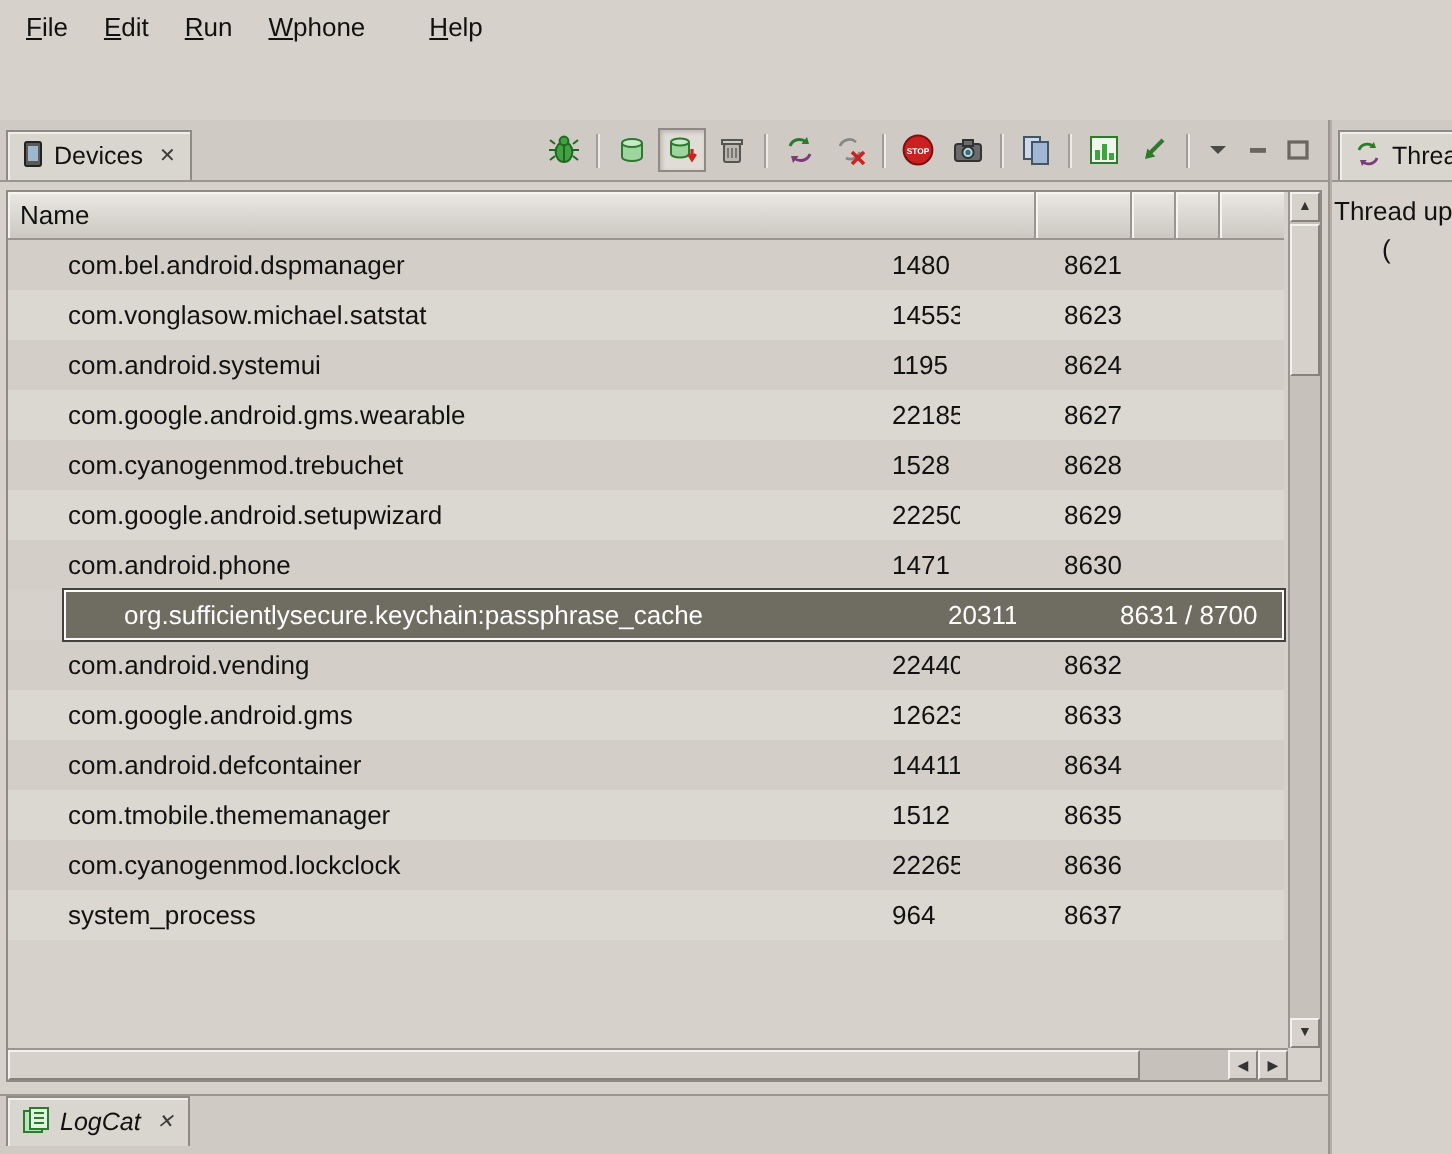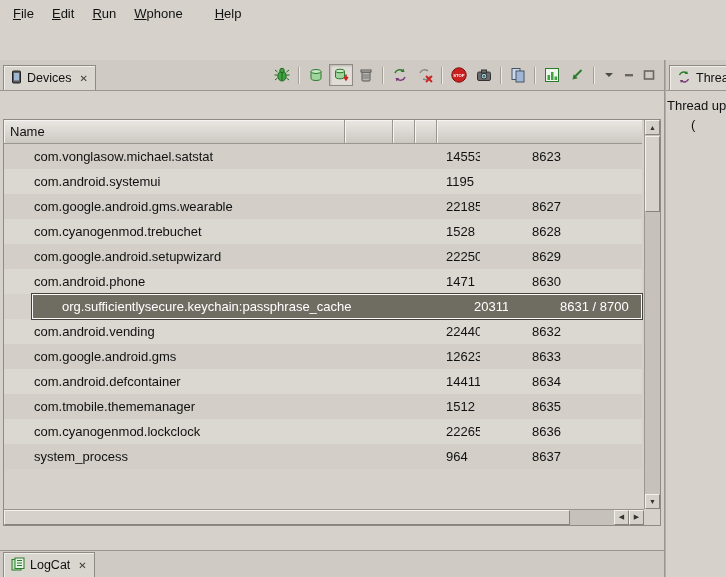--- a/index.html
+++ b/index.html
@@ -9,21 +9,21 @@
 
   
   .menu-bar{display:flex;align-items:center;height:26px;padding-left:4px;}
   .menu-item{padding:3px 9px;cursor:default;white-space:nowrap;}
   .menu-item .accel{text-decoration:underline;}
   .menu-item:nth-child(5){margin-left:14px;}
   .toolbar-strip{height:34px;}
 
   
   .main{display:flex;height:517px;}
-  .left-col{width:664px;display:flex;flex-direction:column;border-right:1px solid #9a968f;gap:24px;}
+  .left-col{width:664px;display:flex;flex-direction:column;border-right:1px solid #9a968f;}
   .right-col{flex:1;border-left:1px solid #b3afa8;overflow:hidden;display:flex;flex-direction:column;}
 
   
   .view-header{display:flex;align-items:flex-end;height:30px;background:#cfcbc4;
                border-bottom:1px solid #9a968f;position:relative;overflow:hidden;flex:none;}
   .tab{display:inline-flex;align-items:center;gap:5px;height:24px;padding:0 7px;
        background:#d9d5cf;border:1px solid #8f8b84;border-bottom:none;margin-left:3px;
        font-size:12.5px;white-space:nowrap;box-shadow:inset 1px 1px 0 #f0eeea;}
   .tab-close{font-size:10px;color:#3c3c38;margin-left:3px;cursor:default;}
 
@@ -34,21 +34,21 @@
   .tbtn.pressed{border-color:#8f8b84;background:#e0dcd6;box-shadow:inset 1px 1px 2px rgba(0,0,0,.18);}
   .tsep{width:1px;height:17px;background:#a39f98;border-right:1px solid #edebe7;margin:0 3px;}
 
   
   .table-wrap{position:relative;margin:4px 3px 0 3px;height:444px;border:1px solid #8f8b84;
               background:#d6d2cb;overflow:hidden;box-sizing:content-box;}
   .thead{display:flex;height:24px;width:638px;}
   .th{background:linear-gradient(#eae8e4,#ccc8c1);border-right:1px solid #9a968f;
       border-bottom:1px solid #9a968f;box-shadow:inset 1px 1px 0 #f6f4f1;
       display:flex;align-items:center;padding-left:6px;box-sizing:border-box;font-size:13px;}
-  .th.name{width:341px;}
+  .th.name{width:514px;}
   .th.pid{width:48px;}
   .th.c3{width:22px;}
   .th.c4{width:22px;}
   .th.port{flex:1;border-right:none;}
   .rows{width:638px;}
   .row{display:flex;height:25px;align-items:center;}
   .row:nth-child(odd){background:#d3cfc8;}
   .row:nth-child(even){background:#dbd7d1;}
   .cell{box-sizing:border-box;white-space:nowrap;overflow:hidden;}
   .cell.name{width:428px;padding-left:30px;}
@@ -71,21 +71,21 @@
           border:1px solid;border-color:#f3f1ee #87837c #87837c #f3f1ee;box-sizing:border-box;}
   .hscroll{position:absolute;left:0;bottom:0;right:16px;height:16px;background:#c6c2bb;
            border-top:1px solid #9a968f;box-sizing:border-box;display:flex;align-items:flex-start;}
   .hthumb{width:566px;height:15px;background:#d6d2cb;border:1px solid;
           border-color:#f3f1ee #87837c #87837c #f3f1ee;box-sizing:border-box;}
   .hspacer{flex:1;}
   .corner{position:absolute;right:0;bottom:0;width:16px;height:16px;background:#d6d2cb;}
 
   
   .bottom-bar{height:29px;border-top:1px solid #9a968f;background:#cfcbc4;
-              display:flex;align-items:flex-end;margin-top:auto;}
+              display:flex;margin-top:auto;font-style:italic;}
 
   
   .threads-content{padding:5px 1px;line-height:19px;white-space:nowrap;}
   .threads-line2{margin-left:24px;}
 </style>
 </head>
 <body>
 
 <div class="screen">
 
@@ -226,34 +226,42 @@
       <div class="table-wrap">
         <div class="thead">
           <div class="th name">Name</div>
           <div class="th pid"></div>
           <div class="th c3"></div>
           <div class="th c4"></div>
           <div class="th port"></div>
         </div>
 
         <div class="rows">
+          <div class="row">
+            <div class="cell name">com.bel.android.dspmanager</div>
+            <div class="cell pid">1480</div>
+            <div class="cell c3"></div>
+            <div class="cell c4"></div>
+            <div class="cell port">8621</div>
+          </div>
 
           <div class="row">
             <div class="cell name">com.vonglasow.michael.satstat</div>
             <div class="cell pid">14553</div>
             <div class="cell c3"></div>
             <div class="cell c4"></div>
             <div class="cell port">8623</div>
           </div>
 
           <div class="row">
             <div class="cell name">com.android.systemui</div>
             <div class="cell pid">1195</div>
             <div class="cell c3"></div>
             <div class="cell c4"></div>
+            <div class="cell port">8624</div>
           </div>
 
 
 
           <div class="row">
             <div class="cell name">com.google.android.gms.wearable</div>
             <div class="cell pid">22185</div>
             <div class="cell c3"></div>
             <div class="cell c4"></div>
             <div class="cell port">8627</div>

